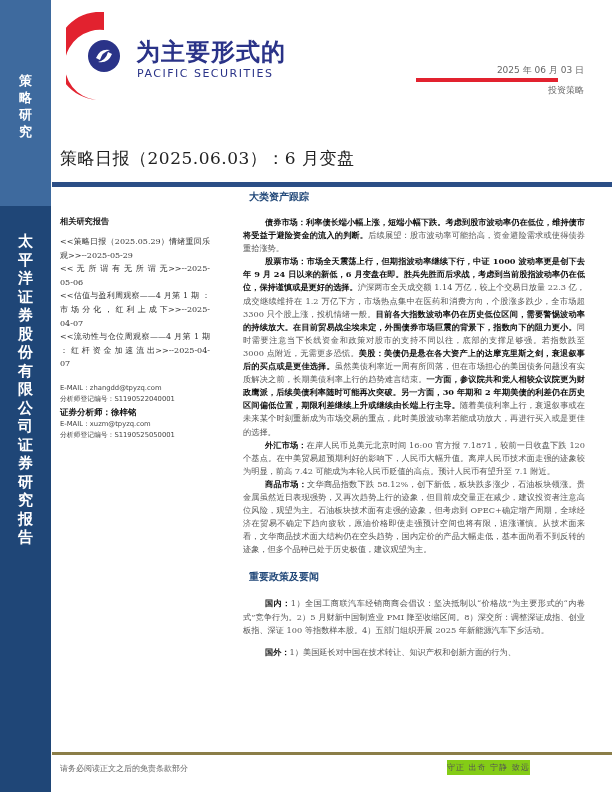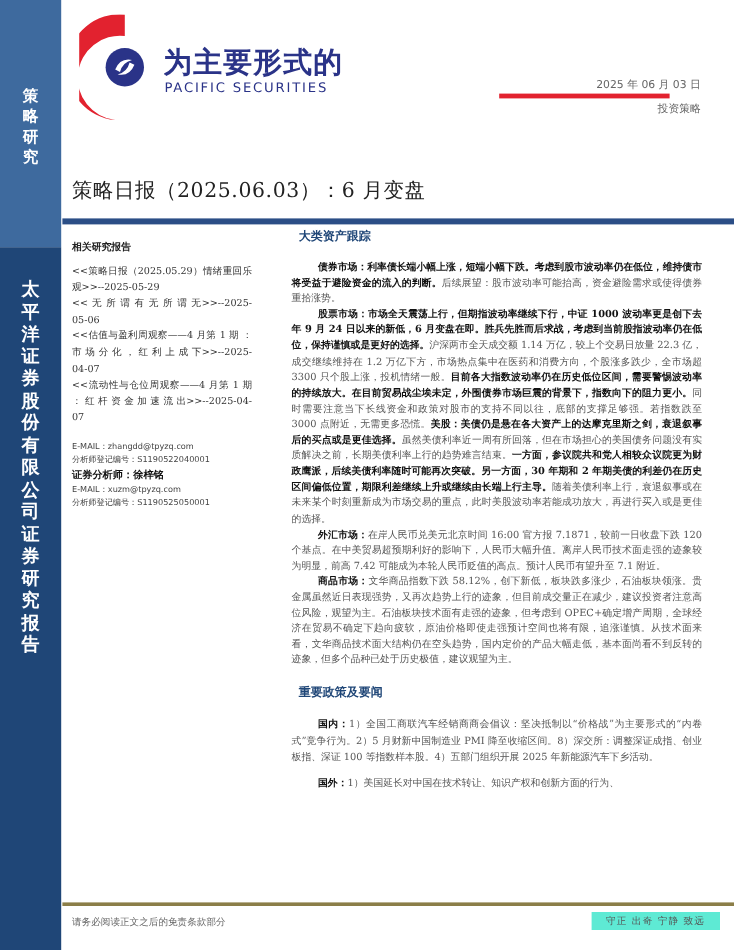--- a/index.html
+++ b/index.html
@@ -18,38 +18,38 @@
   .logo-en { position: absolute; left: 137px; top: 67px; font-family: "DejaVu Sans", sans-serif; font-size: 11px; color: #2a3388; letter-spacing: 1.5px; }
 
   .date { position: absolute; right: 28px; top: 64px; font-family: "DejaVu Sans", sans-serif; font-size: 9px; color: #666; }
   .red-line { position: absolute; left: 416px; top: 78px; width: 142px; height: 4px; background: #E2222F; }
   .doc-type { position: absolute; right: 28px; top: 84px; font-family: "DejaVu Sans", sans-serif; font-size: 9px; color: #666; }
 
   .title { position: absolute; left: 60px; top: 147px; font-size: 17px; color: #222; letter-spacing: 0.5px; white-space: nowrap; }
   .title-bar { position: absolute; left: 52px; top: 182px; width: 560px; height: 5px; background: #2B4E86; }
 
   .left-col { position: absolute; left: 60px; top: 196px; width: 150px; }
-  .rel-heading { font-size: 8.2px; font-weight: bold; color: #222; margin-bottom: 8px; margin-top: 4px; }
+  .rel-heading { font-size: 8.2px; font-weight: bold; color: #222; margin-bottom: 8px; margin-top: 20px; }
   .rel-item { font-size: 8px; line-height: 13.6px; color: #333; text-align: justify; text-align-last: left; }
   .analysts { margin-top: 12px; }
   .analyst-name { font-size: 8.5px; font-weight: bold; color: #111; line-height: 13px; }
   .analyst-line { font-family: "DejaVu Sans", sans-serif; font-size: 6.8px; color: #444; line-height: 11.5px; }
 
   .right-col { position: absolute; left: 243px; top: 188px; width: 342px; }
   .sec-head { color: #1F4677; font-weight: bold; font-size: 10px; margin-left: 6px; }
   .para { font-size: 8.2px; line-height: 13.1px; text-indent: 22px; text-align: justify; color: #555; }
   .para b { color: #111; }
   .para .lbl { color: #111; font-weight: bold; }
   .sh1 { margin-top: 2px; margin-bottom: 12px; }
   .sh2 { margin-top: 14px; margin-bottom: 13px; }
   .p-gap { margin-top: 9px; }
 
   .footer-line { position: absolute; left: 52px; top: 752px; width: 560px; height: 3px; background: #8B7E48; }
   .footer-left { position: absolute; left: 60px; top: 763px; font-size: 8px; color: #666; }
-  .footer-right { position: absolute; left: 447px; top: 760px; background: #5eead4; color: #555; font-size: 8px; padding: 2px 12px; letter-spacing: 1px; margin-left: 46px; }
+  .footer-right { position: absolute; left: 447px; top: 760px; background: #84cc16; color: #555; font-size: 8px; padding: 2px 0; letter-spacing: 1px; }
 </style>
 </head>
 <body>
 
 <div class="sidebar-top"></div>
 <div class="sidebar-bottom"></div>
 <div class="vert-text vt-category">
     <span>策</span>
     <span>略</span>
     <span>研</span>

